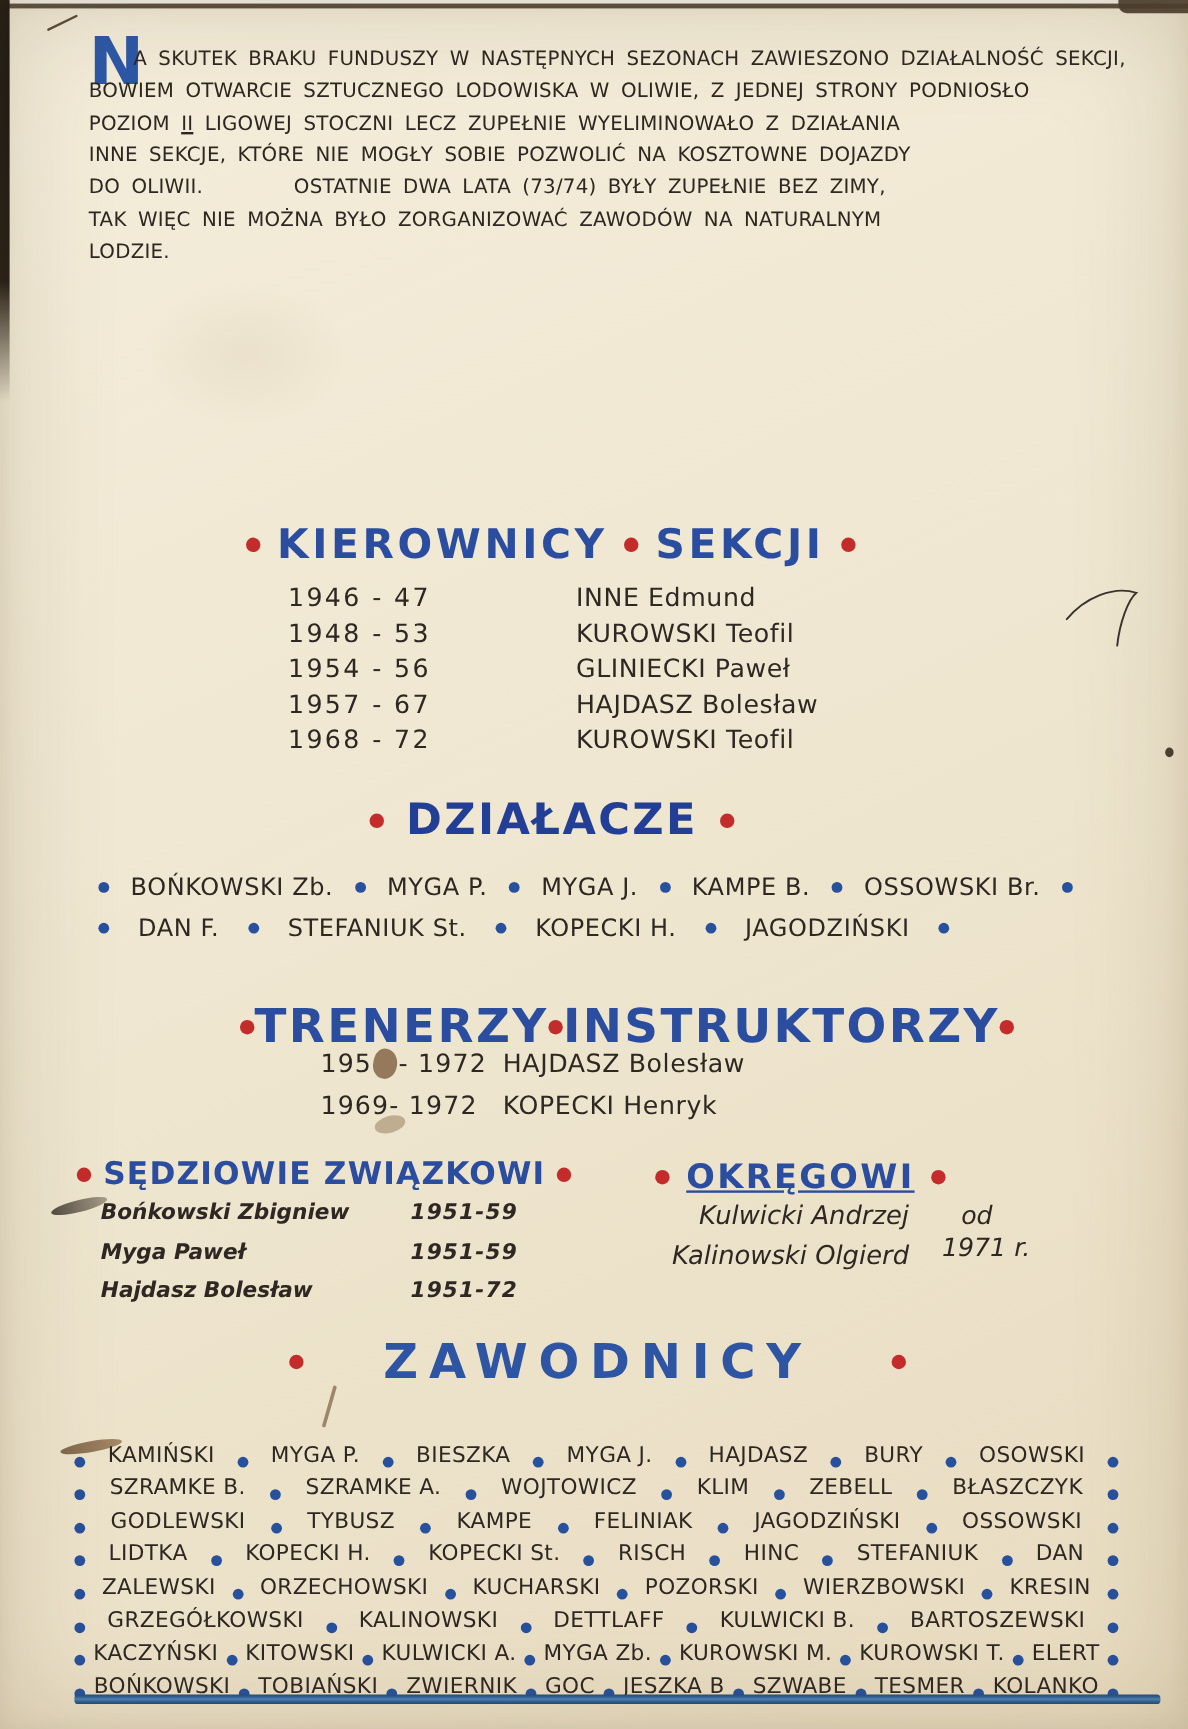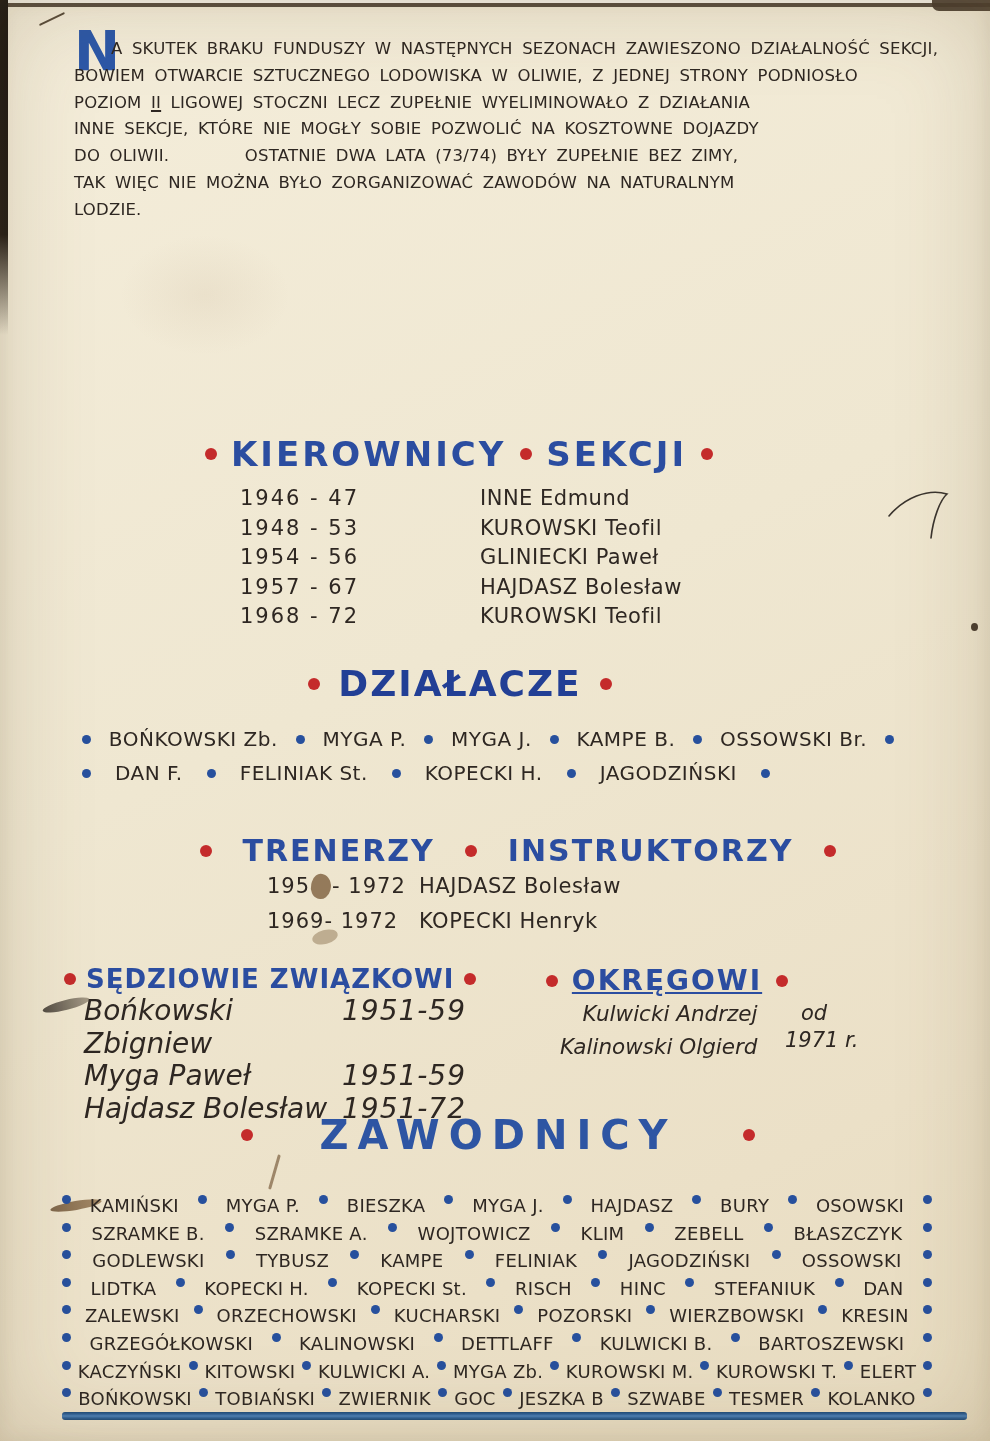--- a/index.html
+++ b/index.html
@@ -36,21 +36,21 @@
   .intro .seg-u{text-decoration:underline;text-decoration-thickness:2px;text-underline-offset:2px;}
   .dropcap{position:absolute;left:74px;top:24px;font-size:55px;line-height:1;font-weight:bold;color:#2b57a8;}
 
   
   .hdr{position:absolute;display:flex;align-items:center;justify-content:space-between;
     color:#2b4da0;font-weight:bold;white-space:nowrap;}
   .dot-r{width:12px;height:12px;border-radius:50%;background:#c42b2b;flex:0 0 auto;}
   .dot-b{width:9px;height:9px;border-radius:50%;background:#27509d;flex:0 0 auto;}
   #hdr-kier{left:205px;top:434px;width:508px;font-size:34px;letter-spacing:3px;}
   #hdr-dzial{left:308px;top:663px;width:304px;font-size:36px;letter-spacing:2px;color:#223f95;}
-  #hdr-tren{left:200px;top:833px;width:636px;font-size:30px;letter-spacing:2px;gap:16px;}
+  #hdr-tren{left:200px;top:833px;width:636px;font-size:39px;letter-spacing:2px;}
   #hdr-sedz{left:64px;top:964px;width:376px;font-size:26px;letter-spacing:1px;gap:10px;}
   #hdr-okr{left:546px;top:964px;width:242px;font-size:28px;letter-spacing:2px;text-decoration:underline;}
   #hdr-zaw{left:241px;top:1112px;width:514px;font-size:40px;letter-spacing:9px;color:#2e55a3;}
 
   
   .k-rows{position:absolute;left:240px;top:484px;font-size:21px;line-height:29.5px;}
   .k-row{display:flex;}
   .k-years{width:240px;letter-spacing:2px;}
   .k-name{letter-spacing:.5px;}
 
@@ -62,33 +62,33 @@
 
   
   .t-rows{position:absolute;left:250px;top:869px;font-size:21px;line-height:35px;}
   .t-row{display:flex;align-items:center;margin-left:17px;}
   .t-years{width:152px;display:flex;align-items:center;letter-spacing:1px;}
   .ink-blot{width:20px;height:25px;margin:0 1px;background:#8a6e4e;border-radius:45% 60% 50% 55%;
     transform:rotate(14deg);opacity:.9;}
   .t-name{letter-spacing:.5px;}
 
   
-  .s-rows{position:absolute;left:84px;top:995px;font-size:28px;line-height:32.5px;font-style:italic;}
+  .s-rows{position:absolute;left:84px;top:995px;font-size:18px;line-height:32.5px;font-style:italic;font-weight:bold;}
   .s-row{display:flex;}
   .s-name{width:258px;}
   .s-years{letter-spacing:1px;}
 
   
   .o-names{position:absolute;left:560px;top:997px;font-size:21.5px;line-height:33px;font-style:italic;text-align:right;}
   .o-since-top{position:absolute;left:801px;top:1001px;font-size:21px;font-style:italic;}
   .o-since-bottom{position:absolute;left:785px;top:1028px;font-size:21px;font-style:italic;text-align:right;}
 
   
   .z-lines{position:absolute;left:62px;top:1195px;width:870px;}
-  .z-line{display:flex;align-items:flex-start;justify-content:space-between;height:27.6px;
+  .z-line{display:flex;align-items:flex-end;justify-content:space-between;height:27.6px;
     font-size:18px;letter-spacing:.3px;white-space:nowrap;}
 
   .bottom-rule{position:absolute;left:62px;top:1412px;width:905px;height:8px;border-radius:3px;
     background:linear-gradient(#1f4b78 0%,#2d5f96 25%,#4d82b8 50%,#2d5f96 75%,#1f4b78 100%);}
 </style>
 </head>
 <body>
 
 <div class="page">
 
@@ -163,21 +163,21 @@
       <span class="dot-b"></span>
       <span>KAMPE B.</span>
       <span class="dot-b"></span>
       <span>OSSOWSKI Br.</span>
       <span class="dot-b"></span>
     </div>
   <div class="d-line" id="d-line-1">
       <span class="dot-b"></span>
       <span>DAN F.</span>
       <span class="dot-b"></span>
-      <span>FELINIAK St.</span>
+      <span>STEFANIUK St.</span>
       <span class="dot-b"></span>
       <span>KOPECKI H.</span>
       <span class="dot-b"></span>
       <span>JAGODZIŃSKI</span>
       <span class="dot-b"></span>
     </div>
 
   <div class="hdr" id="hdr-tren">
       <span class="dot-r"></span>
       <span>TRENERZY</span>

